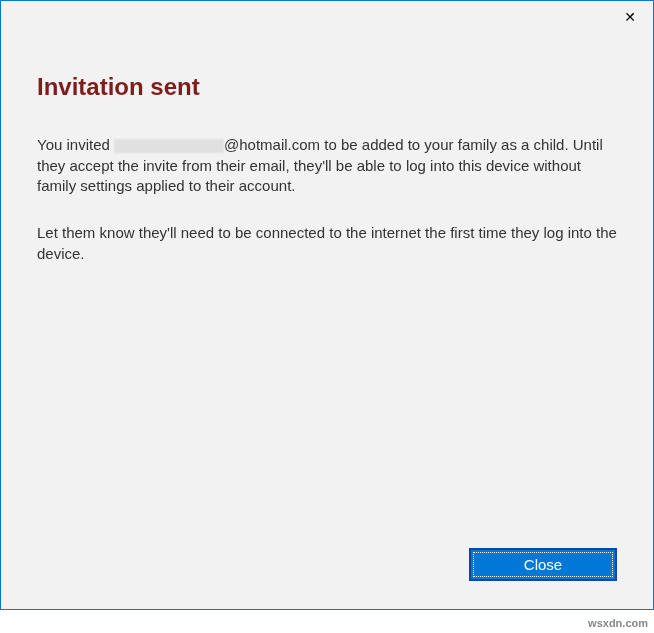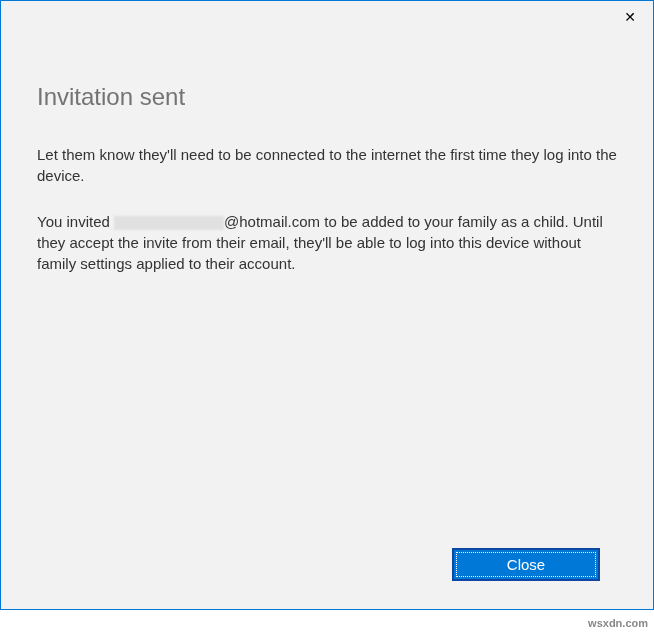--- a/index.html
+++ b/index.html
@@ -33,43 +33,42 @@
       font-size: 14px;
       color: #000;
       cursor: pointer;
       font-family: "Segoe UI", Arial, sans-serif;
     }
     .content {
       padding: 72px 36px 36px 36px;
     }
     .heading {
       font-size: 24px;
-      font-weight: 400;
-      color: #737373;
+      font-weight: 700;
+      color: #7f1d1d;
       margin-bottom: 34px;
-      margin-top: 10px;
     }
     .para {
       font-size: 15px;
       color: #333;
       line-height: 1.38;
       margin-bottom: 26px;
     }
     .redacted {
       display: inline-block;
       width: 110px;
       height: 14px;
       background: #e0e0e0;
       vertical-align: middle;
       filter: blur(1px);
     }
     .footer {
       position: absolute;
       bottom: 28px;
-      right: 53px;
+      right: 36px;
       padding-left: 24px;
     }
     .close-btn {
       width: 148px;
       height: 33px;
       background: #0078d7;
       color: #fff;
       border: 2px solid #0d47a1;
       outline: 1px dotted #fff;
       outline-offset: -5px;
@@ -91,25 +90,25 @@
 <body>
 
 <div class="dialog">
   <div class="close-x">
     <span>✕</span>
   </div>
 
   <div class="content">
     <h1 class="heading">Invitation sent</h1>
 
-    <p class="para">Let them know they'll need to be connected to the internet the first time they log into the device.</p>
-
     <p class="para">
       <span>You invited </span><span class="redacted"></span><span>@hotmail.com</span><span> to be added to your family as a child. Until they accept the invite from their email, they'll be able to log into this device without family settings applied to their account.</span>
     </p>
+
+    <p class="para">Let them know they'll need to be connected to the internet the first time they log into the device.</p>
   </div>
 
   <div class="footer">
     <button class="close-btn">Close</button>
   </div>
 </div>
 
 <div class="watermark">wsxdn.com</div>
 
 </body></html>

